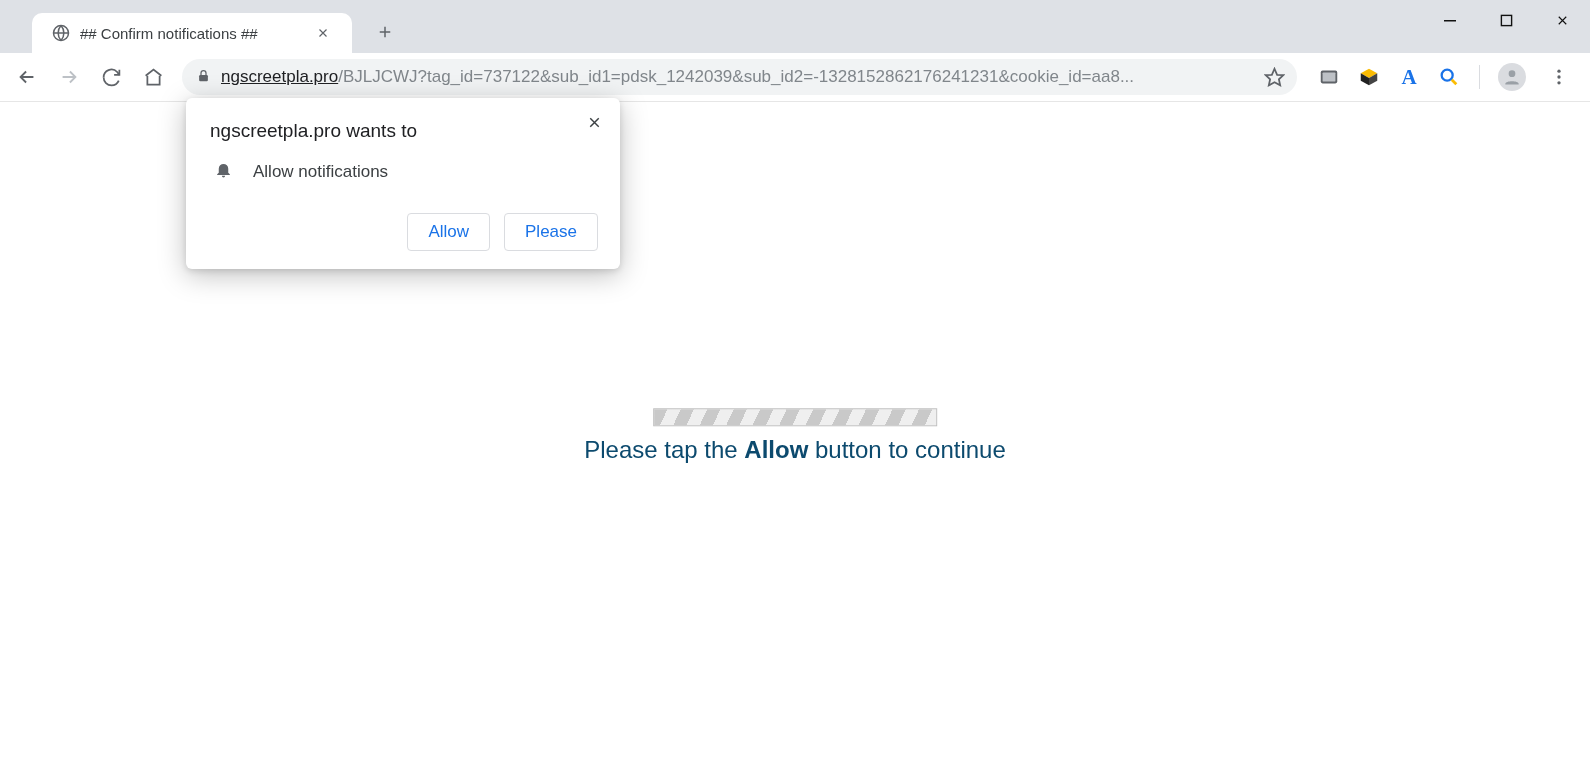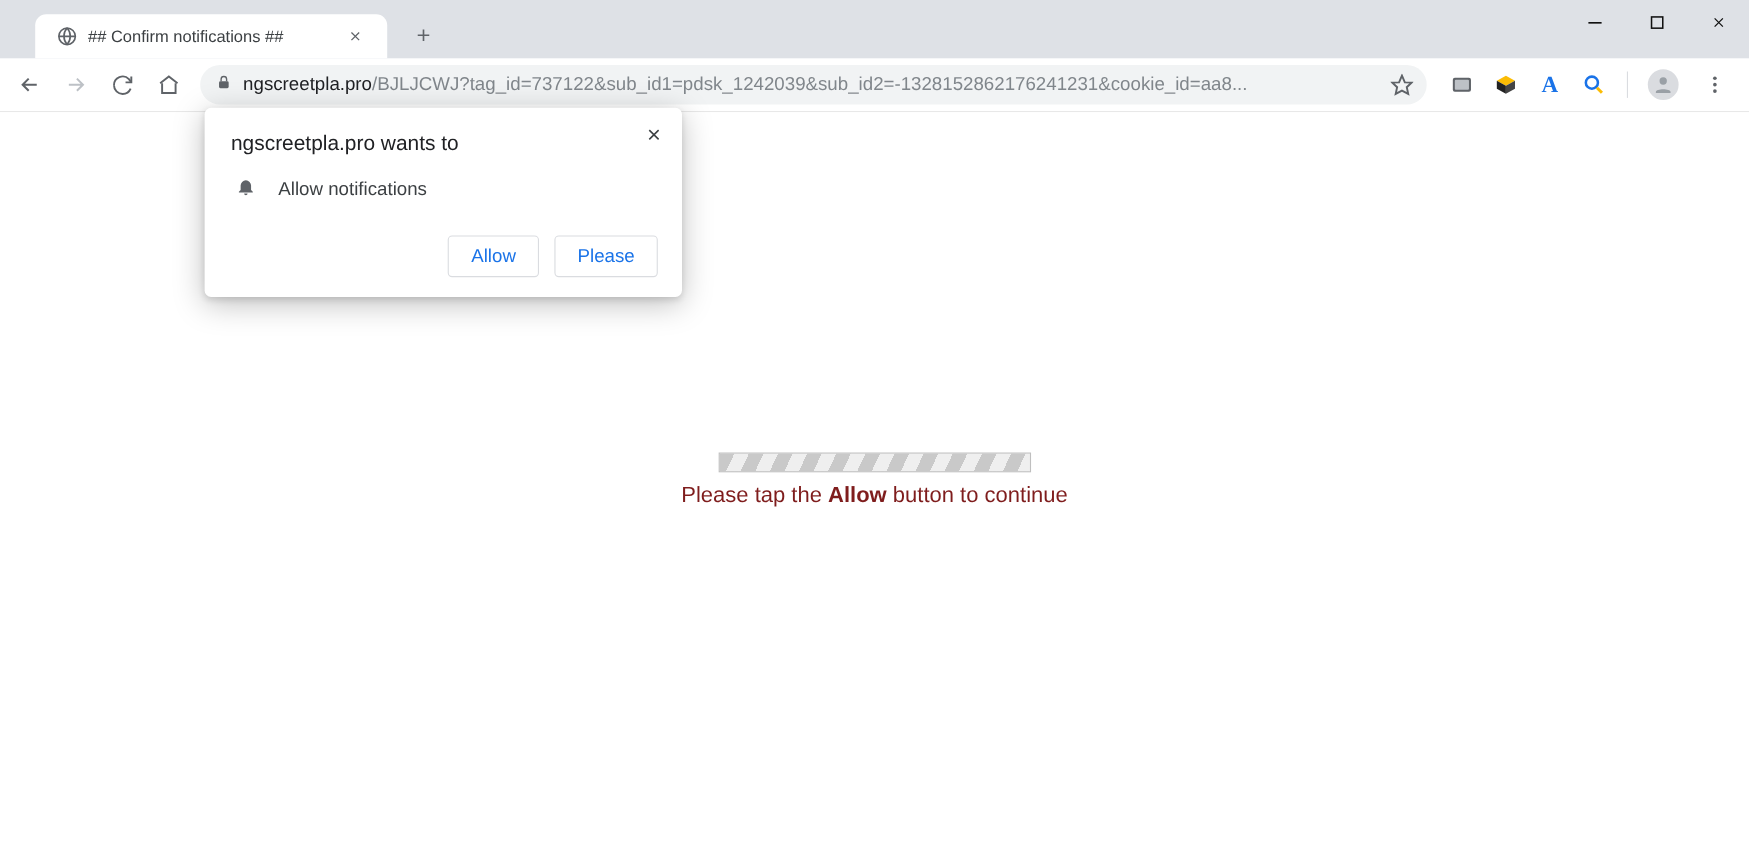--- a/index.html
+++ b/index.html
@@ -107,21 +107,21 @@
   overflow: hidden;
 }
 .lock-icon { color: #5f6368; flex-shrink:0; }
 .url {
   flex: 1;
   font-size: 17px;
   color: #80868b;
   white-space: nowrap;
   overflow: hidden;
 }
-.url-domain { color: #202124; }
+.url-domain { color: #202124; text-decoration: underline; }
 .star-btn {
   width: 30px; height: 30px;
   display:flex; align-items:center; justify-content:center;
   color: #5f6368;
   cursor: pointer;
 }
 .ext-icons {
   display: flex;
   align-items: center;
   gap: 16px;
@@ -167,22 +167,22 @@
   height: 18px;
   border: 1px solid #bfbfbf;
   margin: 0 auto 10px;
   background: repeating-linear-gradient(
     115deg,
     #c9c9c9 0, #c9c9c9 12px,
     #efefef 12px, #efefef 24px
   );
 }
 .page-msg {
-  font-size: 20px;
-  color: #7f1d1d;
+  font-size: 24px;
+  color: #0c4a6e;
 }
 .page-msg strong { font-weight: 700; }
 .permission-popup {
   position: absolute;
   left: 186px;
   top: 98px;
   width: 434px;
   background: #fff;
   border-radius: 6px;
   box-shadow: 0 6px 28px rgba(0,0,0,0.25), 0 2px 6px rgba(0,0,0,0.12);

